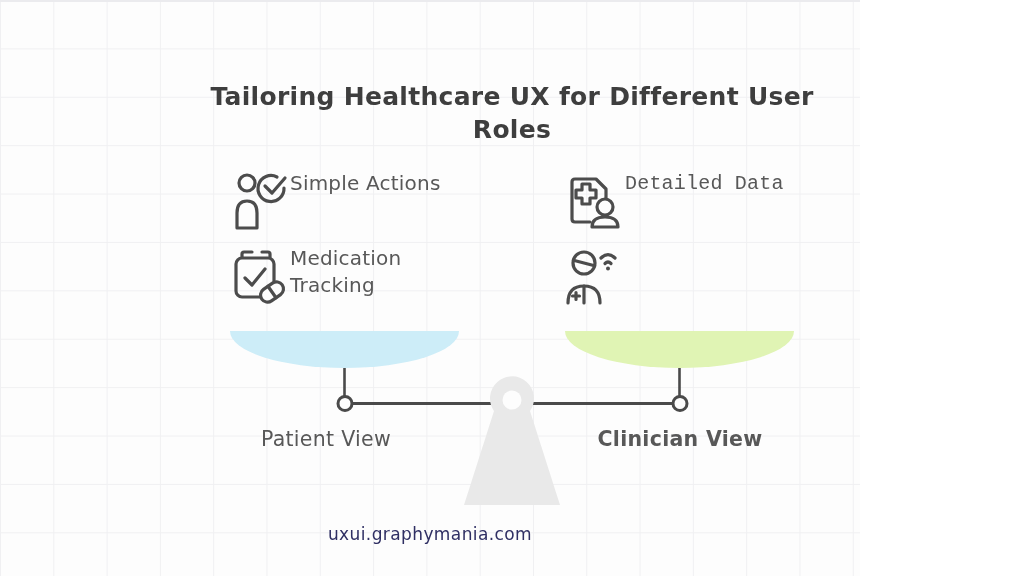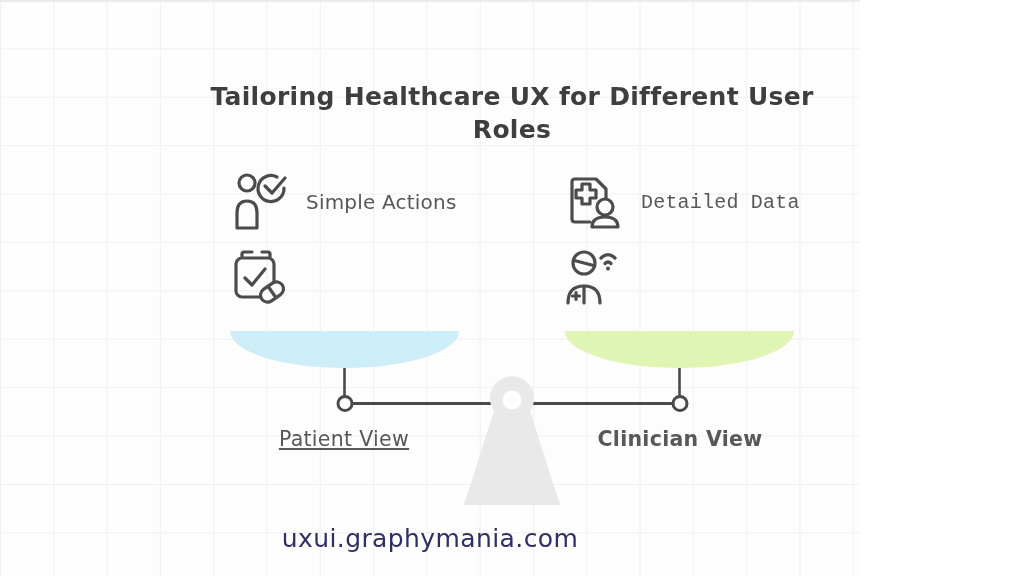--- a/index.html
+++ b/index.html
@@ -15,21 +15,21 @@
     background-size: 53.3px 48.4px;
   }
   .topline { position:absolute; top:0; left:0; right:0; height:2px; background:#ebebee; }
 
   .title {
     position:absolute; top:80px; left:182px; width:660px;
     text-align:center; font-weight:bold; font-size:25px; line-height:33px;
     letter-spacing:0.3px; color: var(--title, #3e3e3e);
   }
 
-  .item { position:absolute; display:flex; align-items:center; gap:16px; height:64px; }
+  .item { position:absolute; display:flex; align-items:flex-start; height:64px; }
   .item-l1 { left:226px; top:170px; }
   .item-l2 { left:226px; top:245px; }
   .item-r1 { left:561px; top:170px;font-family:Liberation Mono, monospace; }
   .item-r2 { left:561px; top:245px; }
   .item .icon { width:64px; height:64px; flex:0 0 auto; }
   .item .icon svg { width:64px; height:64px; display:block; }
   .label {
     font-size:20px; line-height:27px; color: var(--label, #585858);
     letter-spacing:0.2px;
   }
@@ -39,26 +39,26 @@
   .bowl-left  { fill: var(--bowl-left,  #cdedf8); }
   .bowl-right { fill: var(--bowl-right, #e0f4b4); }
   .beamline { stroke: var(--beam, #4a4a4a); }
   .pedestal { fill: var(--pedestal, #e9e9e9); }
   .hole { fill: var(--background, #fdfdfd); }
 
   .scale-label {
     position:absolute; width:220px; top:427px; text-align:center;
     font-size:20.5px; color: var(--label, #585858); letter-spacing:0.3px;
   }
-  .scale-label--patient  { left:234px;text-decoration:underline; }
+  .scale-label--patient  { left:216px; }
   .scale-label--clinician{ left:570px;font-weight:bold; }
 
   .footer {
     position:absolute; top:524px; left:0; width:100%; text-align:center;
-    font-size:25px; font-weight:500; letter-spacing:0.4px;
+    font-size:17px; font-weight:500; letter-spacing:0.4px;
     color: var(--footer, #2f2f63);
   }
 
   .ic { fill:none; stroke: var(--icon, #4c4c4c); stroke-width:3.2;
         stroke-linecap:round; stroke-linejoin:round; }
   .ic-fill { fill: var(--background, #fdfdfd); stroke: var(--icon, #4c4c4c);
         stroke-width:3.2; stroke-linecap:round; stroke-linejoin:round; }
   .ic-dot { fill: var(--icon, #4c4c4c); stroke:none; }
 </style>
 </head>
@@ -87,20 +87,21 @@
         <rect class="ic" x="10" y="13" width="38" height="39" rx="6"></rect>
         <path class="ic" d="M16 12 V9 Q16 7 18 7 H26"></path>
         <path class="ic" d="M36 7 H42 Q44 7 44 9 V12"></path>
         <path class="ic" d="M19 33 L26 40 L39 24"></path>
         <g transform="rotate(-35 46 47)">
           <rect class="ic-fill" x="33.5" y="40" width="25" height="14" rx="7"></rect>
           <line class="ic" x1="46" y1="40" x2="46" y2="54"></line>
         </g>
       </svg>
     </span>
+    <span class="label label--narrow">Medication Tracking</span>
   </div>
 
   <div class="item item-r1">
     <span class="icon">
       <svg viewBox="0 0 64 64">
         <path class="ic" d="M29 52 H14 Q11 52 11 49 V12 Q11 9 14 9 H35 L45 19 V31"></path>
         <path class="ic" d="M21 14 H29 V20 H35 V28 H29 V34 H21 V28 H15 V20 H21 Z"></path>
         <circle class="ic-fill" cx="44" cy="37" r="8"></circle>
         <path class="ic-fill" d="M31 57 Q31 47 44 47 Q57 47 57 57 Z"></path>
       </svg>

